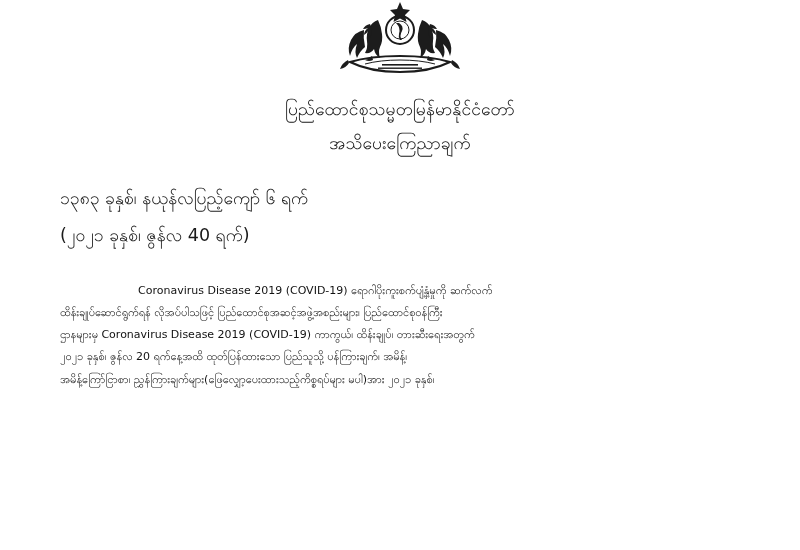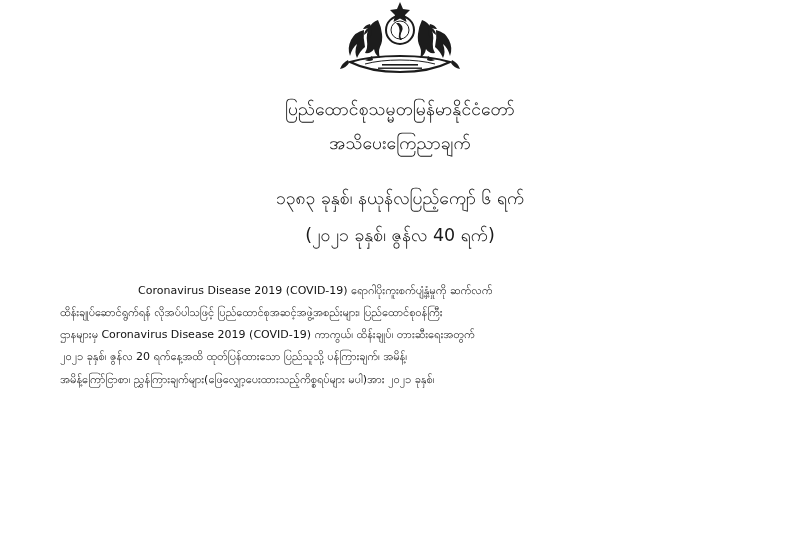--- a/index.html
+++ b/index.html
@@ -50,21 +50,21 @@
     letter-spacing: 0.1px;
     white-space: nowrap;
   }
   .heading .line.l2 {
     font-size: 16.5px;
   }
   .heading .line.l3 {
     font-size: 17.5px;
   }
   .dateline {
-    text-align: center;
+    text-align: left;
     margin-top: 20px;
   }
   .dateline .line {
     font-size: 17.5px;
     line-height: 2.1;
     white-space: nowrap;
   }
 
   
   .body-text {

